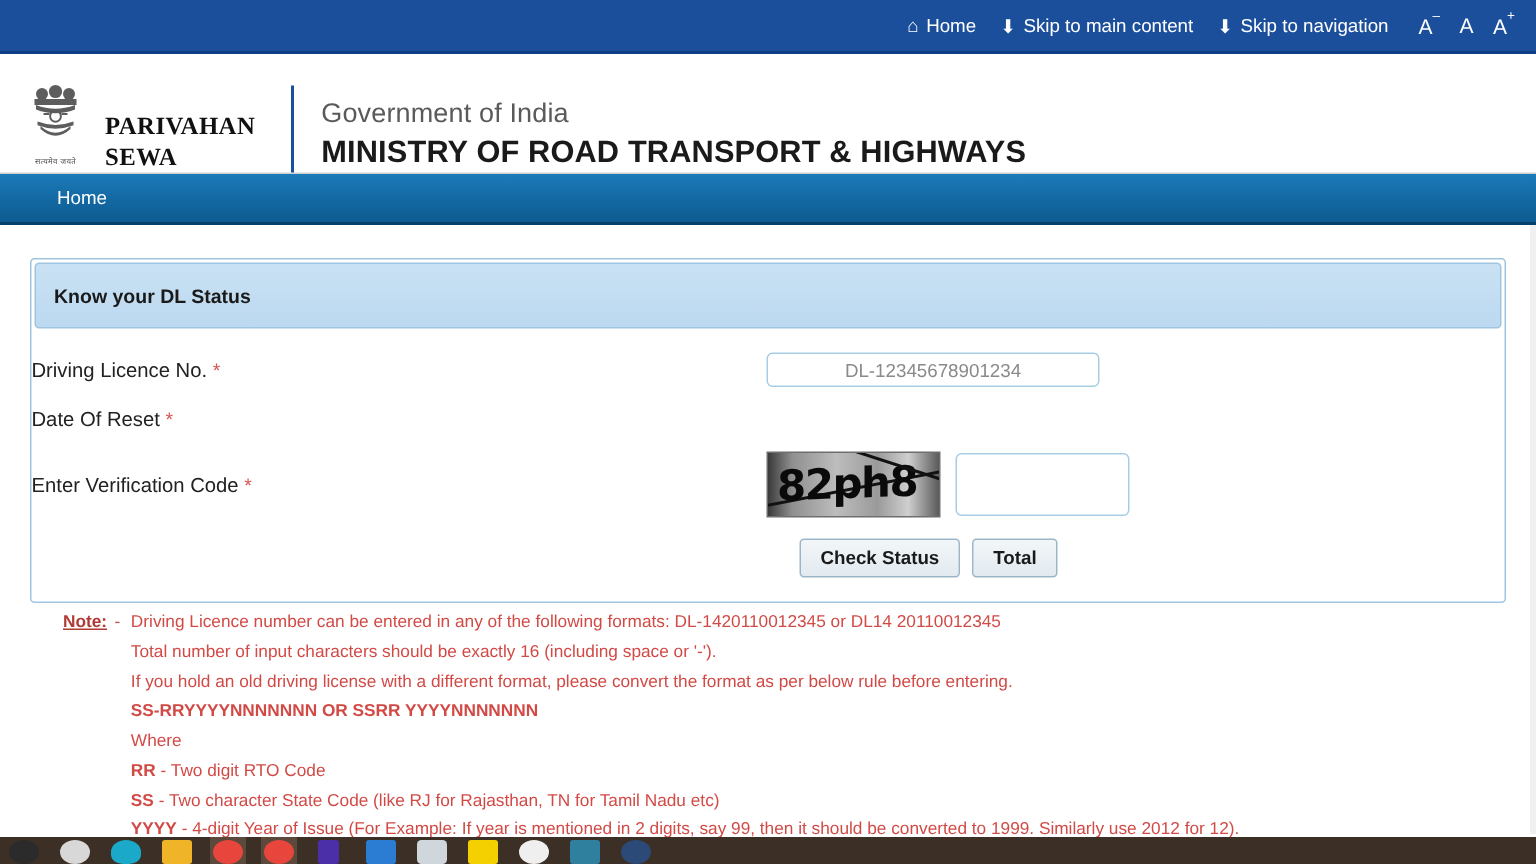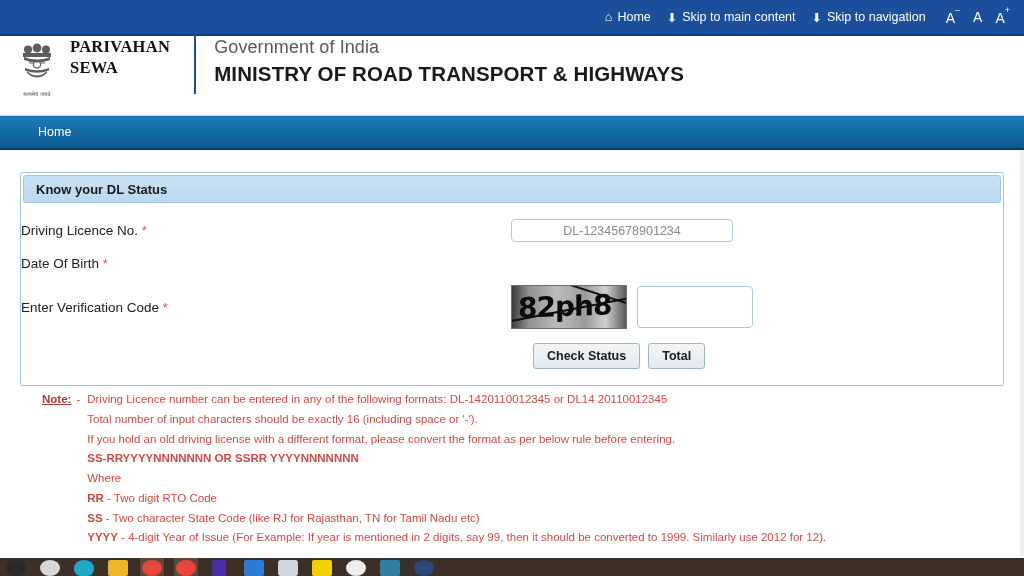--- a/index.html
+++ b/index.html
@@ -32,21 +32,21 @@
     color: #fff; font-size: 14px; position: relative; cursor: pointer;
     line-height: 1;
   }
   .fs-btn sup { font-size: 9px; position: relative; top: -4px; left: 0px; }
 
   
   .header {
     height: 80px;
     background: #ffffff;
     display: flex;
-    align-items: flex-start;
+    align-items: flex-end;
     padding-left: 14px;
     border-bottom: 1px solid #cfcfcf;
   }
   .emblem { width: 46px; height: 66px; flex: 0 0 46px; margin-right: 10px;
             display: flex; flex-direction: column; align-items: center;
             justify-content: center; }
   .emblem svg { display: block; }
   .emblem-text {
     font-family: "DejaVu Sans", sans-serif;
     font-size: 5.2px; color: #4a4a4a; letter-spacing: .2px; margin-top: 1px;
@@ -89,21 +89,21 @@
     border: 1px solid #9fc5e0;
     border-radius: 3px;
     background: #ffffff;
     padding: 0;
   }
   .panel-head {
     background: linear-gradient(to bottom, #c9e1f4 0%, #bcd9f0 100%);
     border: 1px solid #9fc5e0;
     border-radius: 3px;
     margin: 2px;
-    height: 28px;
+    height: 44px;
     display: flex; align-items: center;
     padding-left: 12px;
     font-size: 13px; font-weight: bold; color: #1a1a1a;
   }
 
   .form-area { padding: 14px 0 6px 0; }
   .form-row {
     display: flex; align-items: center;
     margin-bottom: 14px;
   }
@@ -279,21 +279,21 @@
       <div class="form-row">
         <div class="form-label">
           <span>Driving Licence No.</span>
           <span class="req">*</span>
         </div>
         <input class="input-box" type="text" placeholder="DL-12345678901234" style="">
       </div>
 
       <div class="form-row">
         <div class="form-label">
-          <span>Date Of Birth</span>
+          <span>Date Of Reset</span>
           <span class="req">*</span>
         </div>
       </div>
 
       <div class="form-row">
         <div class="form-label">
           <span>Enter Verification Code</span>
           <span class="req">*</span>
         </div>
         <div class="captcha-wrap">

